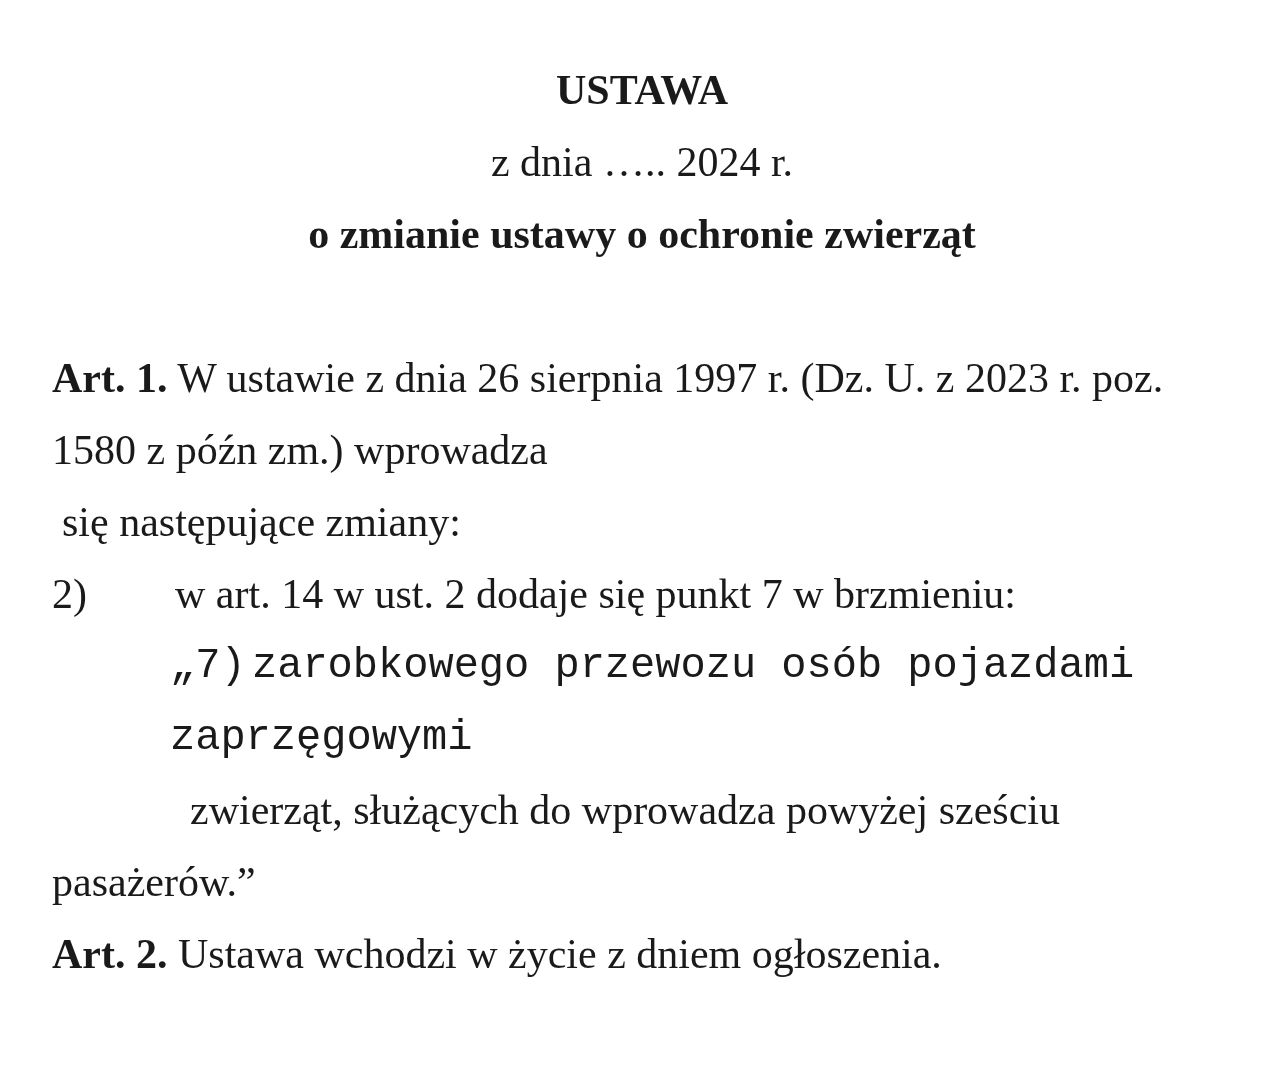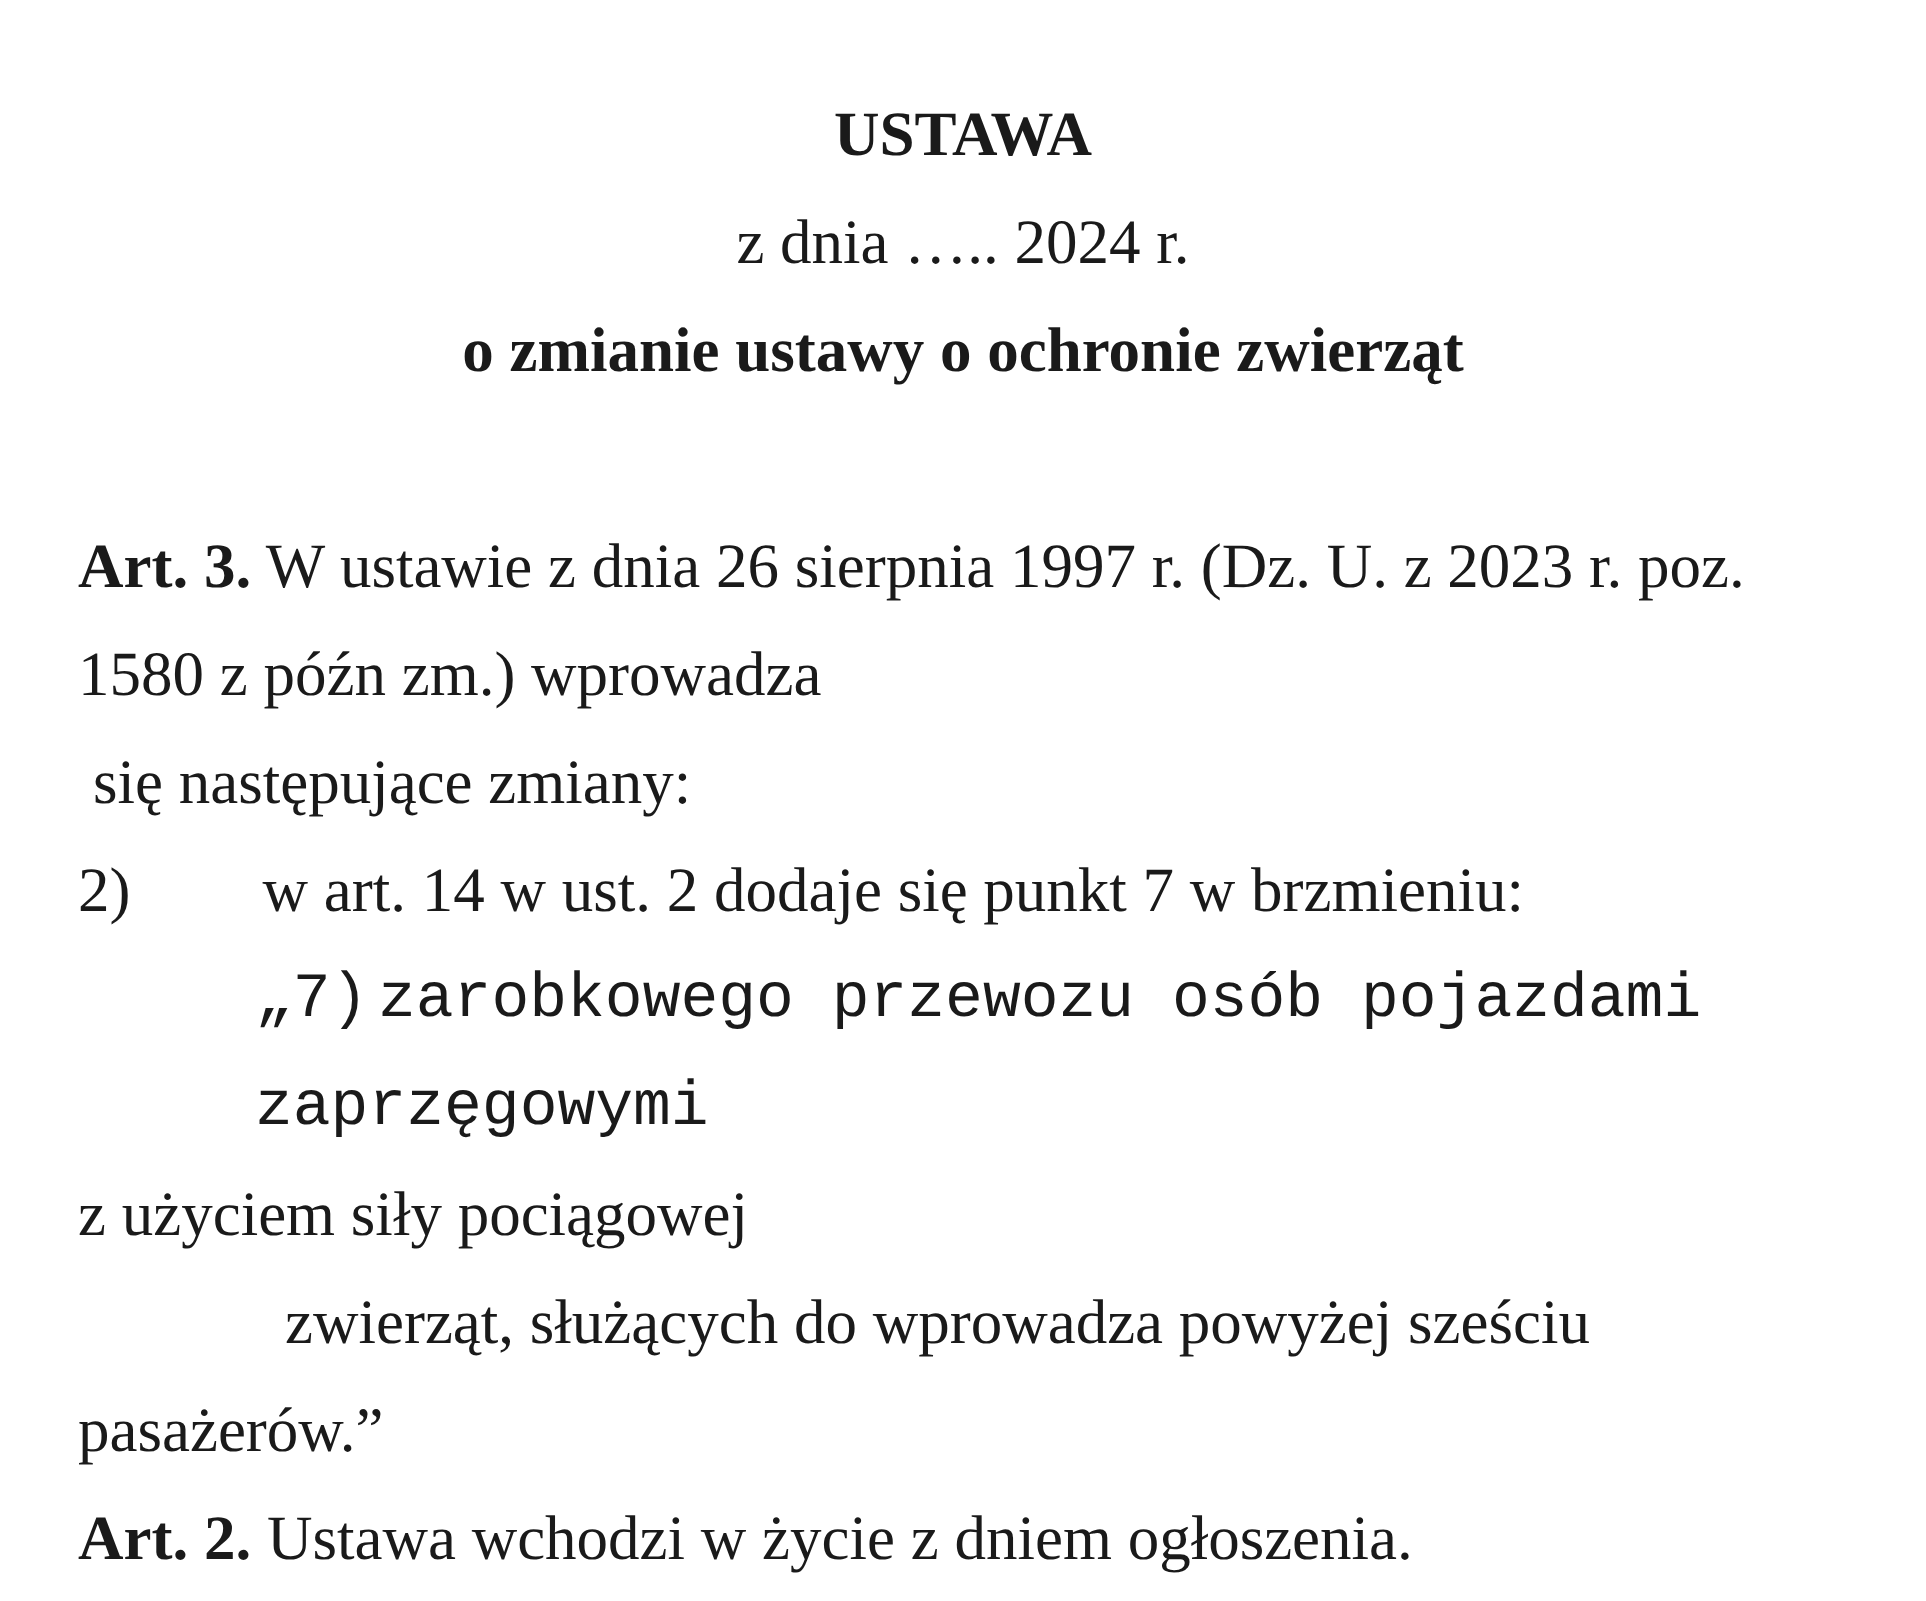--- a/index.html
+++ b/index.html
@@ -37,25 +37,24 @@
 </head>
 <body>
 
 <div class="page">
   <div class="line centered bold"><span class="t">USTAWA</span></div>
   <div class="line centered"><span class="t">z dnia ….. 2024 r.</span></div>
   <div class="line centered bold"><span class="t">o zmianie ustawy o ochronie zwierząt</span></div>
 
   <div class="blank-line"></div>
 
-  <div class="line"><span class="t bold">Art. 3.</span><span class="t"> W ustawie z dnia 26 sierpnia 1997 r. (Dz. U. z 2023 r. poz.</span></div>
+  <div class="line"><span class="t bold">Art. 1.</span><span class="t"> W ustawie z dnia 26 sierpnia 1997 r. (Dz. U. z 2023 r. poz.</span></div>
   <div class="line"><span class="t">1580 z późn zm.) wprowadza</span></div>
   <div class="line indent-space"><span class="t">się następujące zmiany:</span></div>
 
   <div class="line"><span class="t marker-point">2)</span><span class="t">w art. 14 w ust. 2 dodaje się punkt 7 w brzmieniu:</span></div>
 
   <div class="line indent-sub"><span class="t marker-quote">„7)</span><span class="t">zarobkowego przewozu osób pojazdami zaprzęgowymi</span></div>
-  <div class="line"><span class="t">z użyciem siły pociągowej</span></div>
   <div class="line indent-cont"><span class="t">zwierząt, służących do wprowadza powyżej sześciu</span></div>
   <div class="line"><span class="t">pasażerów.”</span></div>
 
   <div class="line"><span class="t bold">Art. 2.</span><span class="t"> Ustawa wchodzi w życie z dniem ogłoszenia.</span></div>
 </div>
 
 </body></html>

